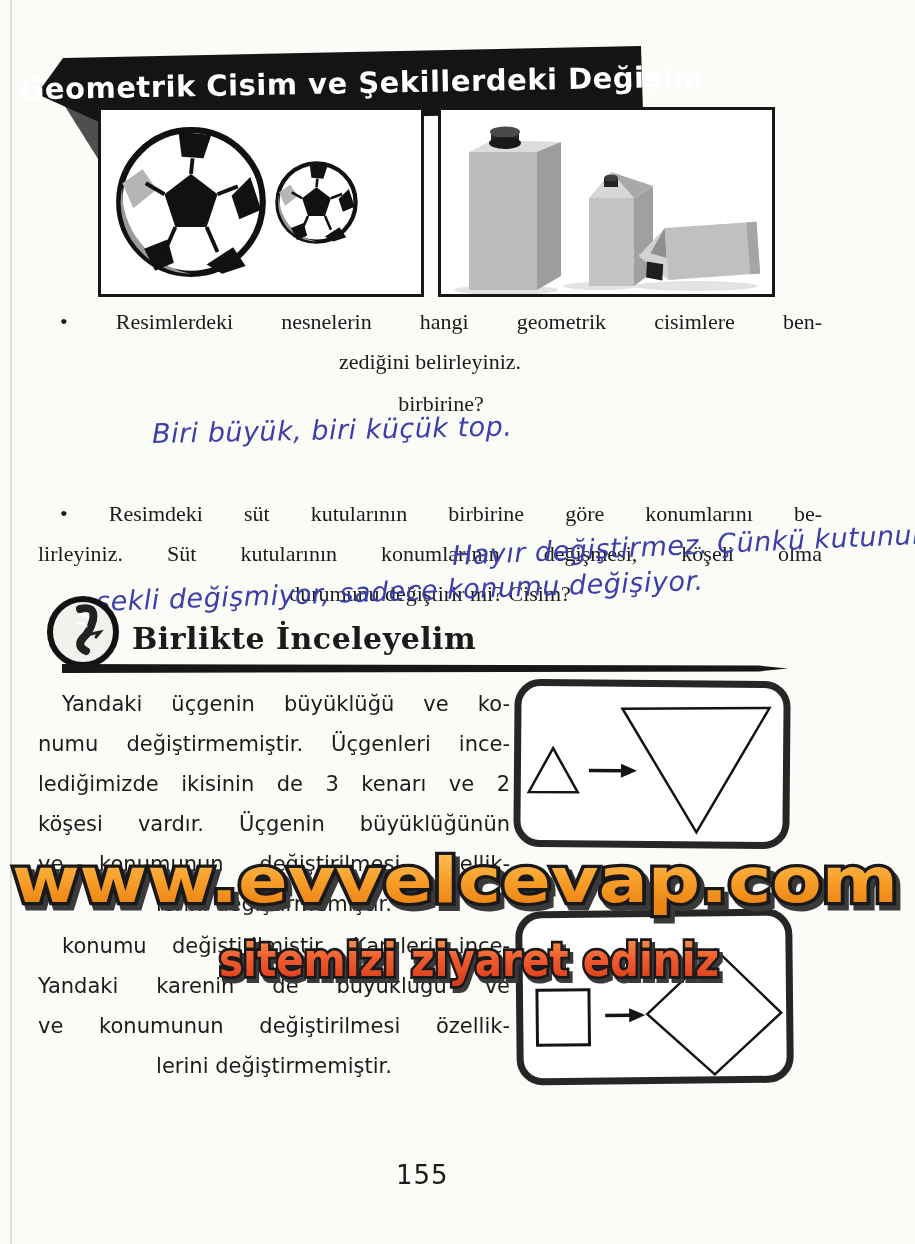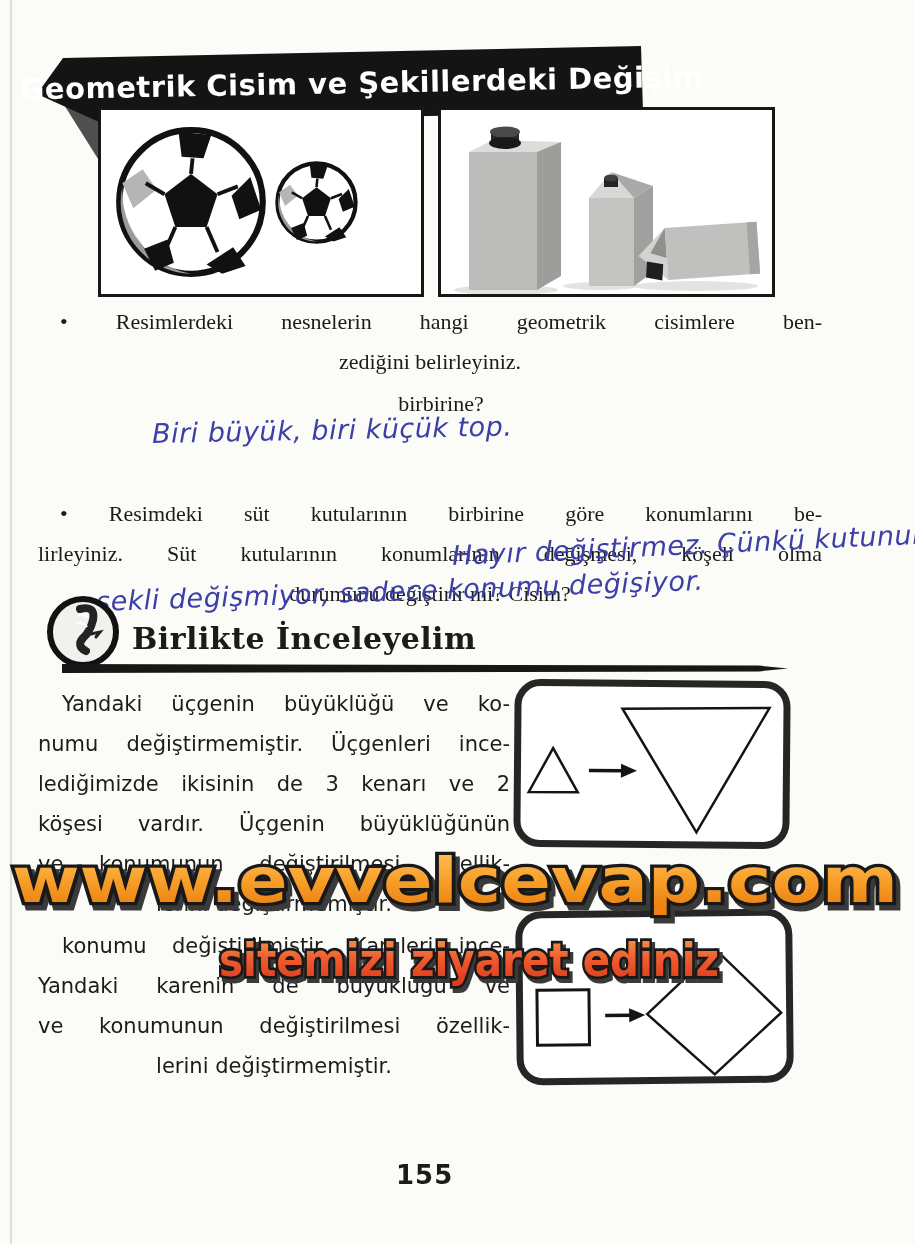--- a/index.html
+++ b/index.html
@@ -59,21 +59,21 @@
   }
 
   
   .figbox{border:7px solid #262626;border-radius:26px;background:#fff;}
   .fig-t{left:514px;top:680px;width:262px;height:154px;transform:rotate(.5deg);}
   .fig-s{left:516px;top:910px;width:263px;height:160px;transform:rotate(-.6deg);}
 
   
   .watermark{left:0;top:840px;z-index:40;pointer-events:none;}
 
-  .page-number{left:396px;top:1160px;font-size:26px;font-weight:bold;letter-spacing:1px;}
+  .page-number{left:396px;top:1160px;font-size:26px;font-weight:normal;letter-spacing:1px;}
 </style>
 </head>
 <body>
 
 <div class="page">
 
   <div class="abs edge-line"></div>
 
   <svg class="abs ribbon-svg" width="640" height="140">
     <path d="M 36,62 L 112,82 L 80,132 Z" fill="#4f4f4f"></path>

